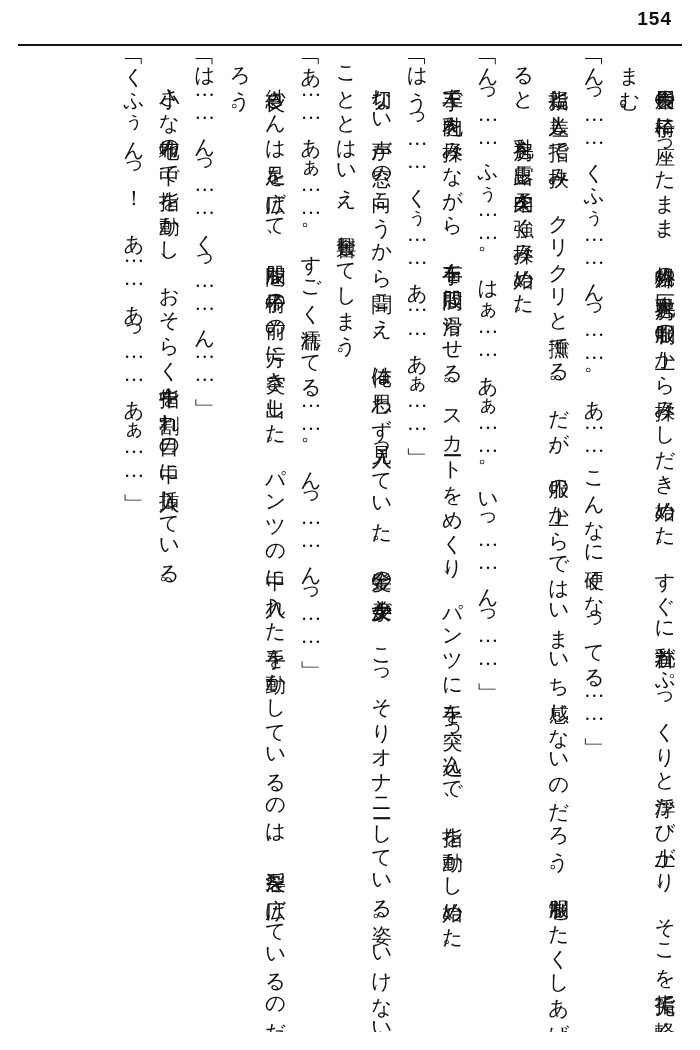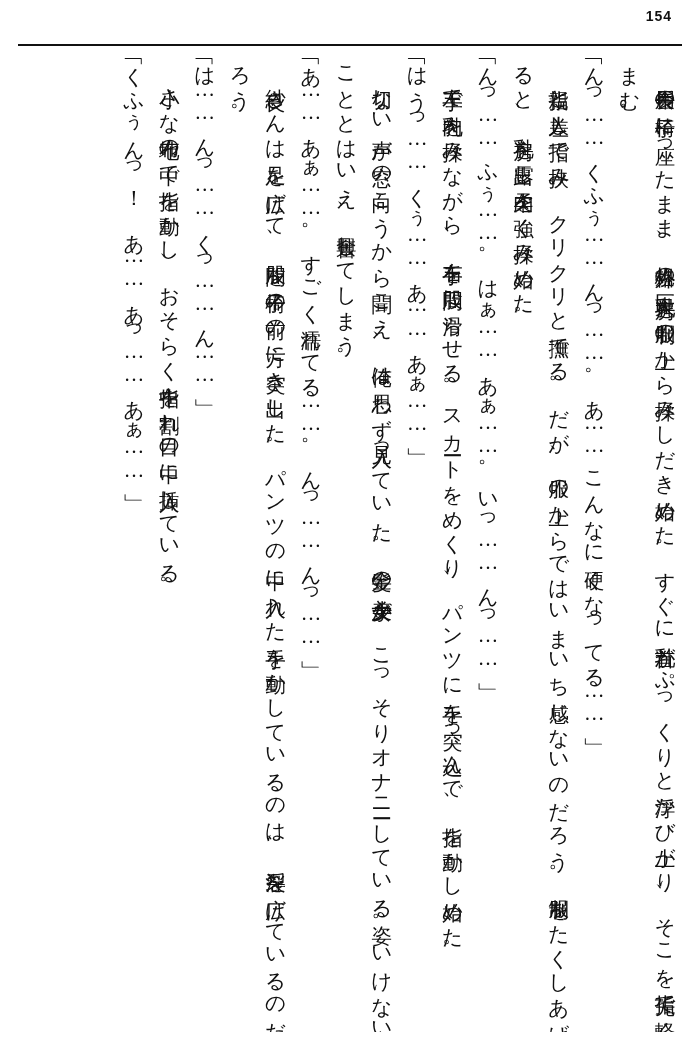--- a/index.html
+++ b/index.html
@@ -17,21 +17,21 @@
   .page {
     position: relative;
     width: 700px;
     height: 1050px;
     box-sizing: border-box;
   }
   .page-number {
     position: absolute;
     top: 8px;
     right: 28px;
-    font-size: 14px;
+    font-size: 19px;
     font-weight: bold;
     letter-spacing: 1px;
     font-family: "Liberation Sans", sans-serif;
     color: #111111;
   }
   .rule {
     position: absolute;
     top: 44px;
     left: 18px;
     width: 664px;

